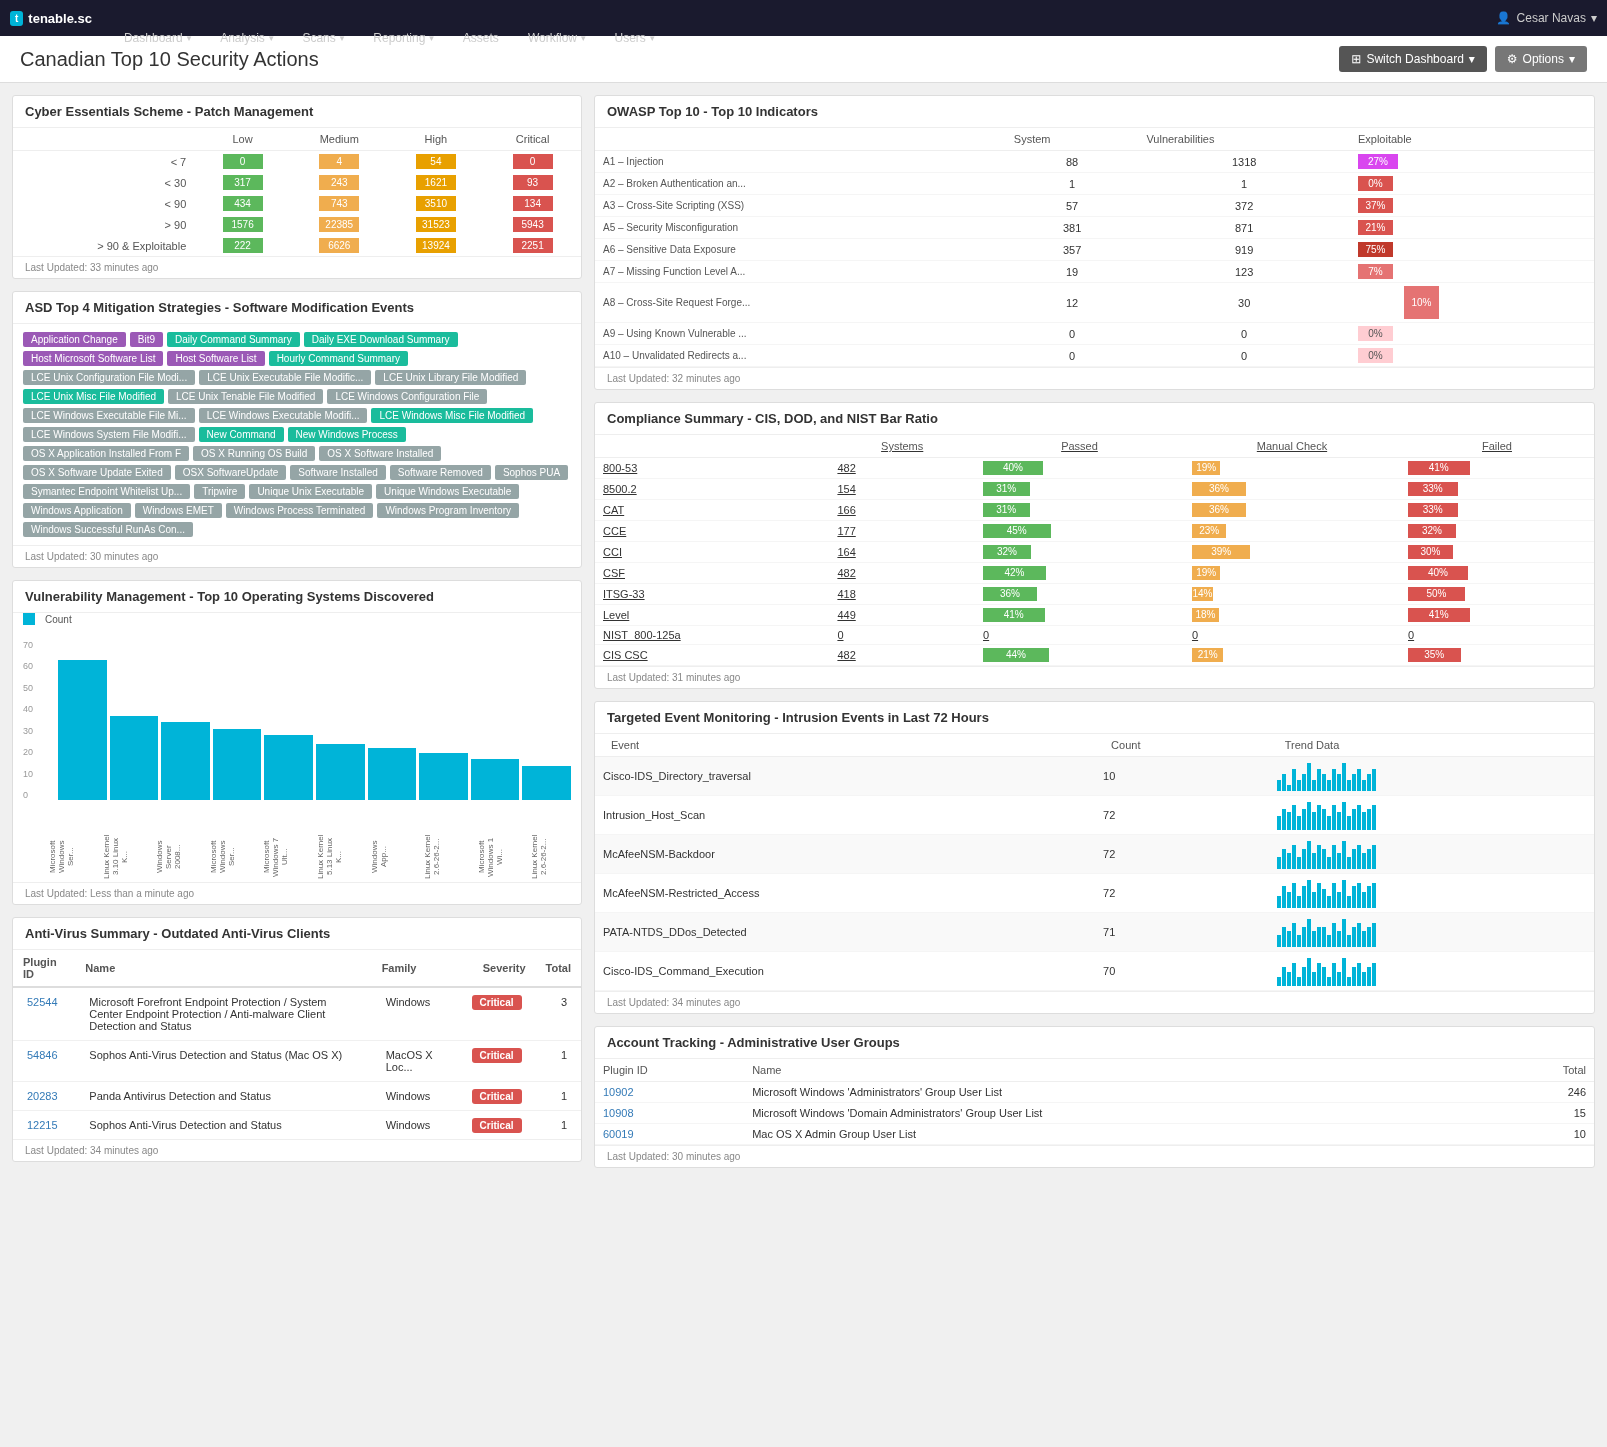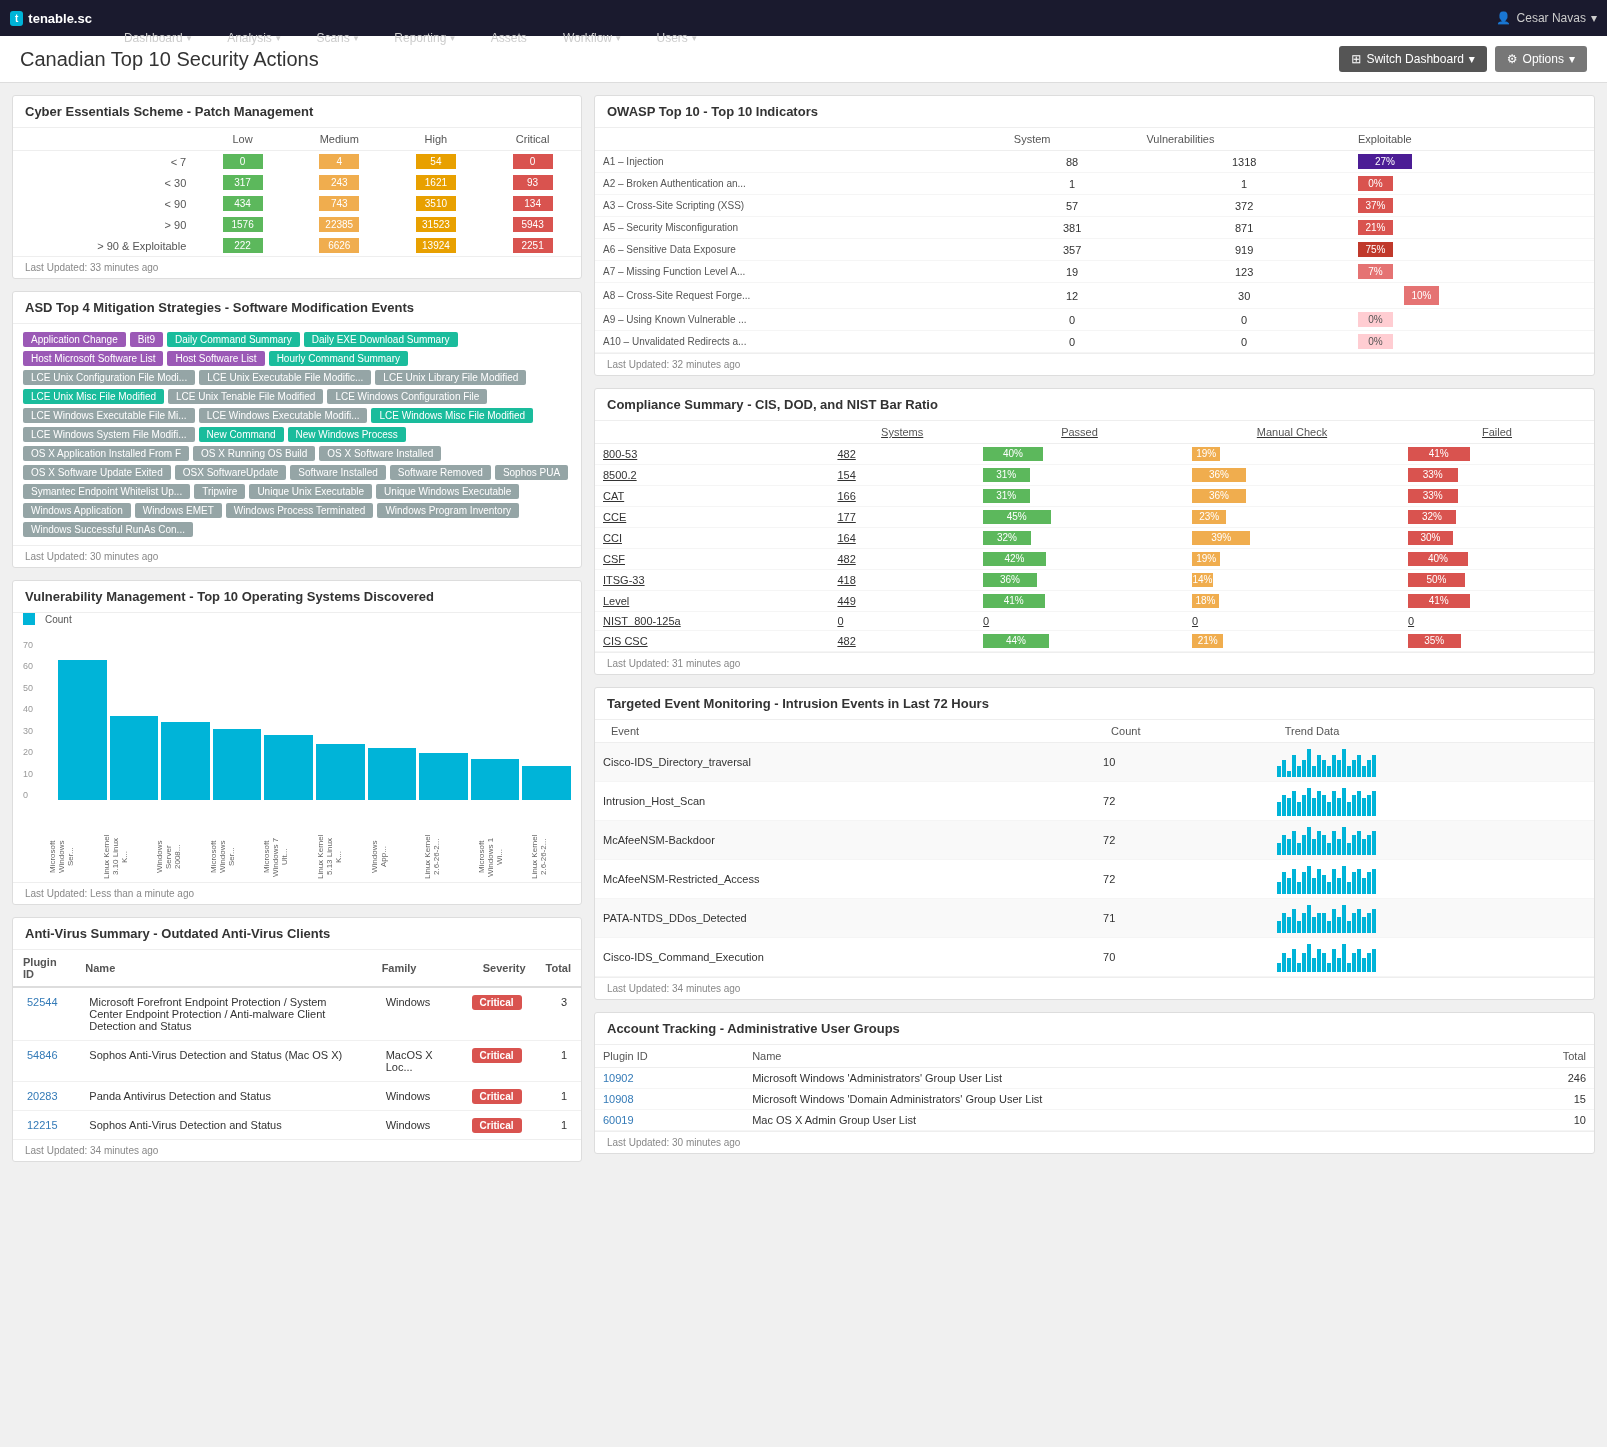--- a/index.html
+++ b/index.html
@@ -2,21 +2,21 @@
 <html><head>
   <meta charset="utf-8">
   <style>
     * { box-sizing: border-box; margin: 0; padding: 0; }
     body { font-family: Arial, sans-serif; font-size: 12px; background: #f0f0f0; color: #333; }
 
     
     .top-nav { background: #1a1a2e; color: #ccc; display: flex; align-items: center; height: 36px; padding: 0 10px; }
     .nav-brand { color: white; font-weight: bold; font-size: 13px; margin-right: 20px; display: flex; align-items: center; gap: 5px; }
     .nav-brand-logo { background: #00b4d8; color: white; padding: 2px 5px; border-radius: 3px; font-size: 10px; }
-    .nav-items { display: flex; gap: 12px; margin-top: 40px; }
+    .nav-items { display: flex; gap: 5px; margin-top: 40px; }
     .nav-item { padding: 0 12px; height: 36px; display: flex; align-items: center; cursor: pointer; color: #ccc; font-size: 12px; }
     .nav-item .arrow { font-size: 9px; margin-left: 4px; }
     .nav-right { margin-left: auto; display: flex; align-items: center; gap: 5px; color: #ccc; font-size: 12px; }
 
     
     .page-header { background: white; padding: 10px 20px; display: flex; align-items: center; justify-content: space-between; border-bottom: 1px solid #ddd; }
     .page-title { font-size: 20px; font-weight: normal; color: #333; }
     .page-actions { display: flex; gap: 8px; }
     .btn-switch { background: #555; color: white; border: none; padding: 6px 12px; border-radius: 3px; cursor: pointer; font-size: 12px; display: flex; align-items: center; gap: 5px; }
     .btn-options { background: #777; color: white; border: none; padding: 6px 12px; border-radius: 3px; cursor: pointer; font-size: 12px; display: flex; align-items: center; gap: 5px; }
@@ -348,21 +348,21 @@
             <th>Vulnerabilities</th>
             <th>Exploitable</th>
           </tr>
         </thead>
         <tbody id="owasp-tbody">
             <tr>
     <td>A1 – Injection</td>
     <td class="center">88</td>
     <td class="center">1318</td>
     <td>
-      <div style="background:#4c1d95;color:white;padding:2px 17px;font-size:10px;min-width:35px;text-align:center;display:inline-block;">27%</div>
+      <div style="background:#d946ef;color:white;padding:2px 10px;font-size:10px;min-width:35px;text-align:center;display:inline-block;">27%</div>
     </td>
   </tr>
             <tr>
     <td>A2 – Broken Authentication an...</td>
     <td class="center">1</td>
     <td class="center">1</td>
     <td>
       <div style="background:#d9534f;color:white;padding:2px 6px;font-size:10px;min-width:35px;text-align:center;display:inline-block;">0%</div>
     </td>
   </tr>
@@ -396,21 +396,21 @@
     <td class="center">123</td>
     <td>
       <div style="background:#e57373;color:white;padding:2px 6px;font-size:10px;min-width:35px;text-align:center;display:inline-block;">7%</div>
     </td>
   </tr>
             <tr>
     <td>A8 – Cross-Site Request Forge...</td>
     <td class="center">12</td>
     <td class="center">30</td>
     <td>
-      <div style="background:#e57373;color:white;padding:4px 6px;font-size:10px;min-width:35px;text-align:center;display:inline-block;margin-left:46px;">10%</div>
+      <div style="background:#e57373;color:white;padding:11px 6px;font-size:10px;min-width:35px;text-align:center;display:inline-block;margin-left:46px;">10%</div>
     </td>
   </tr>
             <tr>
     <td>A9 – Using Known Vulnerable ...</td>
     <td class="center">0</td>
     <td class="center">0</td>
     <td>
       <div style="background:#ffcdd2;color:#555;padding:2px 6px;font-size:10px;min-width:35px;text-align:center;display:inline-block;">0%</div>
     </td>
   </tr>

